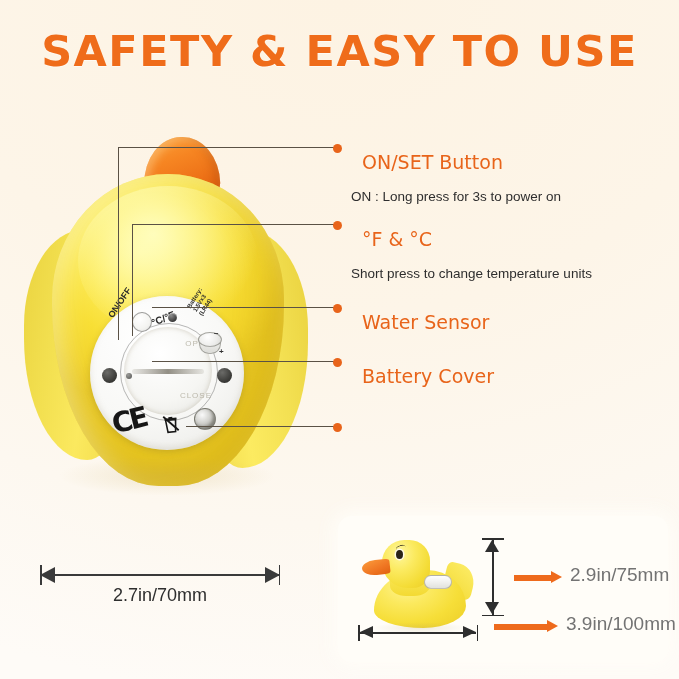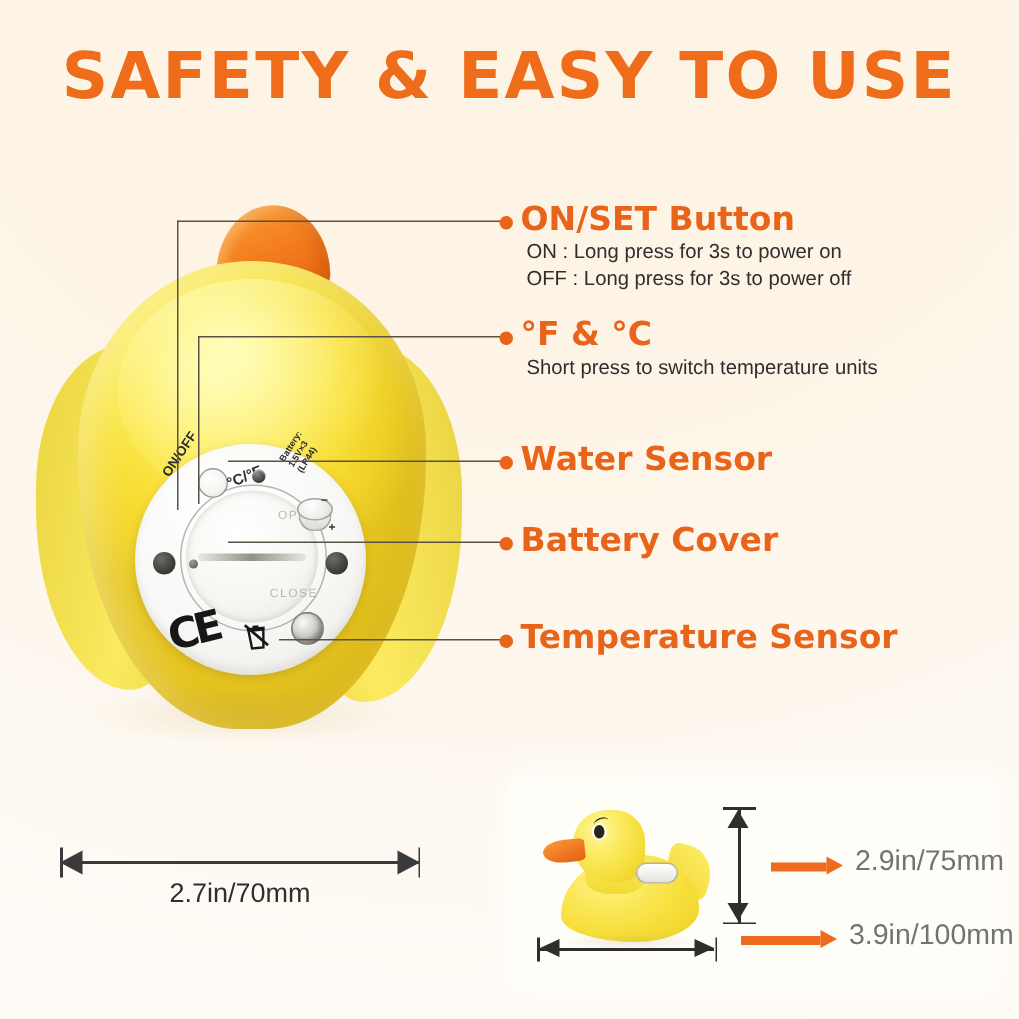--- a/index.html
+++ b/index.html
@@ -148,22 +148,22 @@
     font-family:"DejaVu Sans", sans-serif;color:#171717;letter-spacing:-3px;
     transform:rotate(-14deg);
   }
   #weee-mark{
     position:absolute;left:72px;top:118px;width:18px;height:20px;
     transform:rotate(-6deg);
   }
   
   .callout{position:absolute;left:347px;}
   .callout h3{
-    margin:0;font-family:"DejaVu Sans", sans-serif;font-weight:bold;
-    font-size:22px;color:#e8641a;line-height:22px;white-space:nowrap;
+    margin:15px;font-family:"DejaVu Sans", sans-serif;font-weight:normal;
+    font-size:19px;color:#e8641a;line-height:22px;white-space:nowrap;
   }
   .callout p{
     margin:1px 0 0 4px;font-family:"Liberation Sans", sans-serif;
     font-size:13.5px;color:#2e2e2e;line-height:17px;white-space:nowrap;
   }
   .dot{
     position:absolute;left:-14px;width:9px;height:9px;border-radius:50%;
     background:#e8641a;
   }
   .lead{position:absolute;background:#5a5145;}
@@ -325,42 +325,40 @@
   <div class="lead lead-h" style="left:152px;top:307px;width:186px;"></div>
 
   <div class="lead lead-h" style="left:152px;top:361px;width:186px;"></div>
 
   <div class="lead lead-h" style="left:186px;top:426px;width:152px;"></div>
 
   <div class="callout" style="top:136px;">
     <span class="dot" style="top:8px;"></span>
     <h3>ON/SET Button</h3>
     <p>ON : Long press for 3s to power on</p>
-    <p>OFF : Long press for 3s to power off</p>
   </div>
 
   <div class="callout" style="top:213px;">
     <span class="dot" style="top:8px;"></span>
     <h3>°F &amp; °C</h3>
-    <p>Short press to switch temperature units</p>
+    <p>Short press to change temperature units</p>
   </div>
 
   <div class="callout" style="top:296px;">
     <span class="dot" style="top:8px;"></span>
     <h3>Water Sensor</h3>
   </div>
 
   <div class="callout" style="top:350px;">
     <span class="dot" style="top:8px;"></span>
     <h3>Battery Cover</h3>
   </div>
 
   <div class="callout" style="top:415px;">
     <span class="dot" style="top:8px;"></span>
-    <h3>Temperature Sensor</h3>
   </div>
 
   <div id="dim-row">
     <div class="tick" style="left:10px;"></div>
     <div class="tick" style="right:10px;"></div>
     <div id="dim-line"></div>
     <div class="arrow-l"></div>
     <div class="arrow-r"></div>
     <div id="dim-label">2.7in/70mm</div>
   </div>

